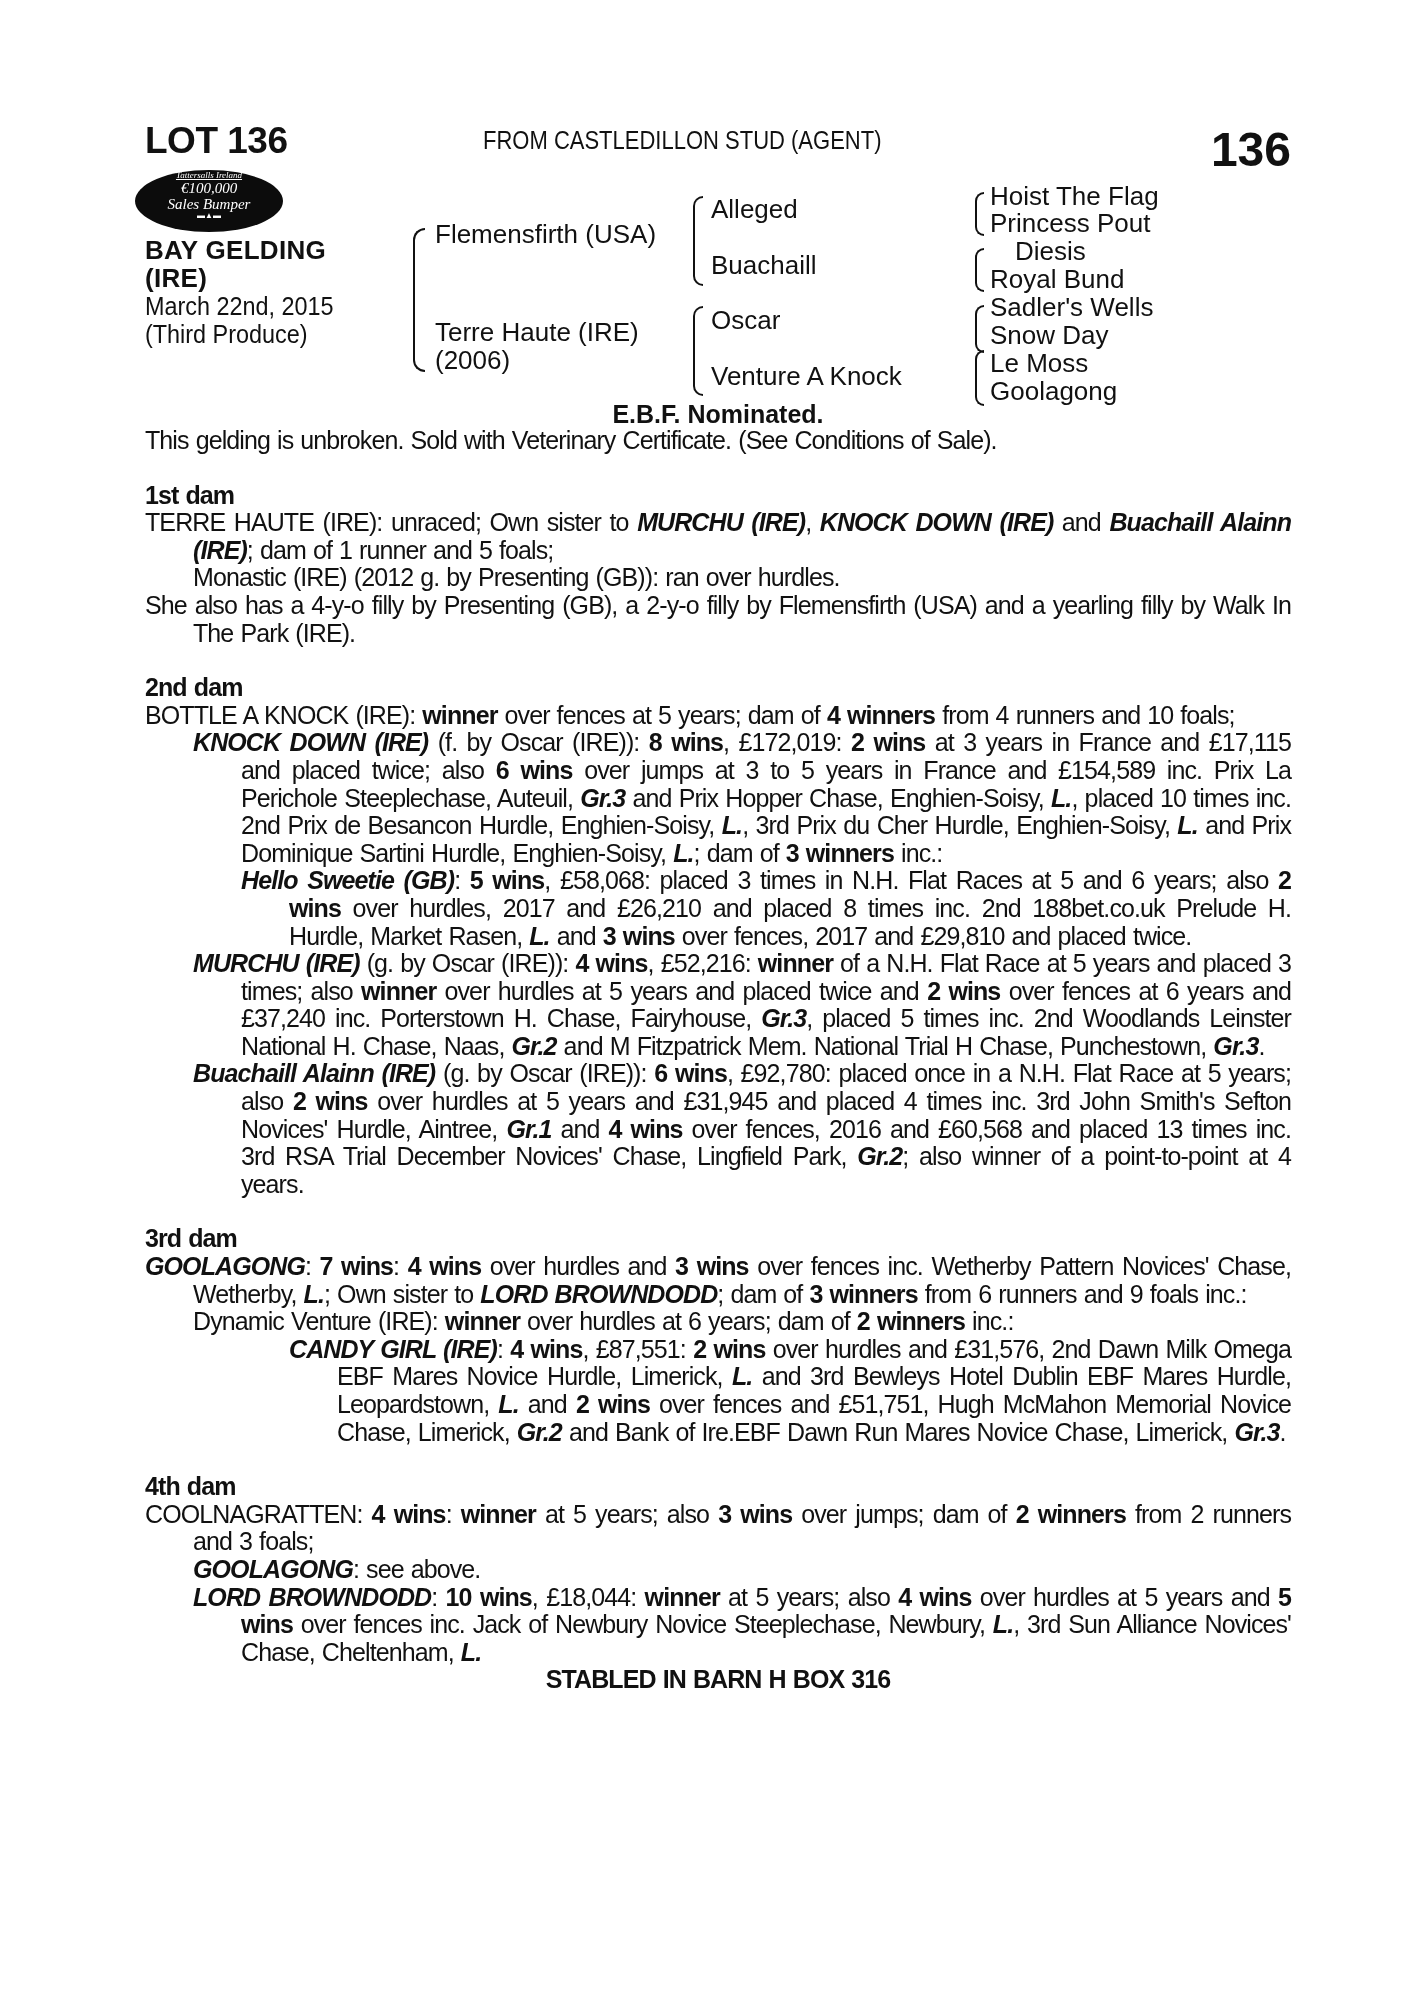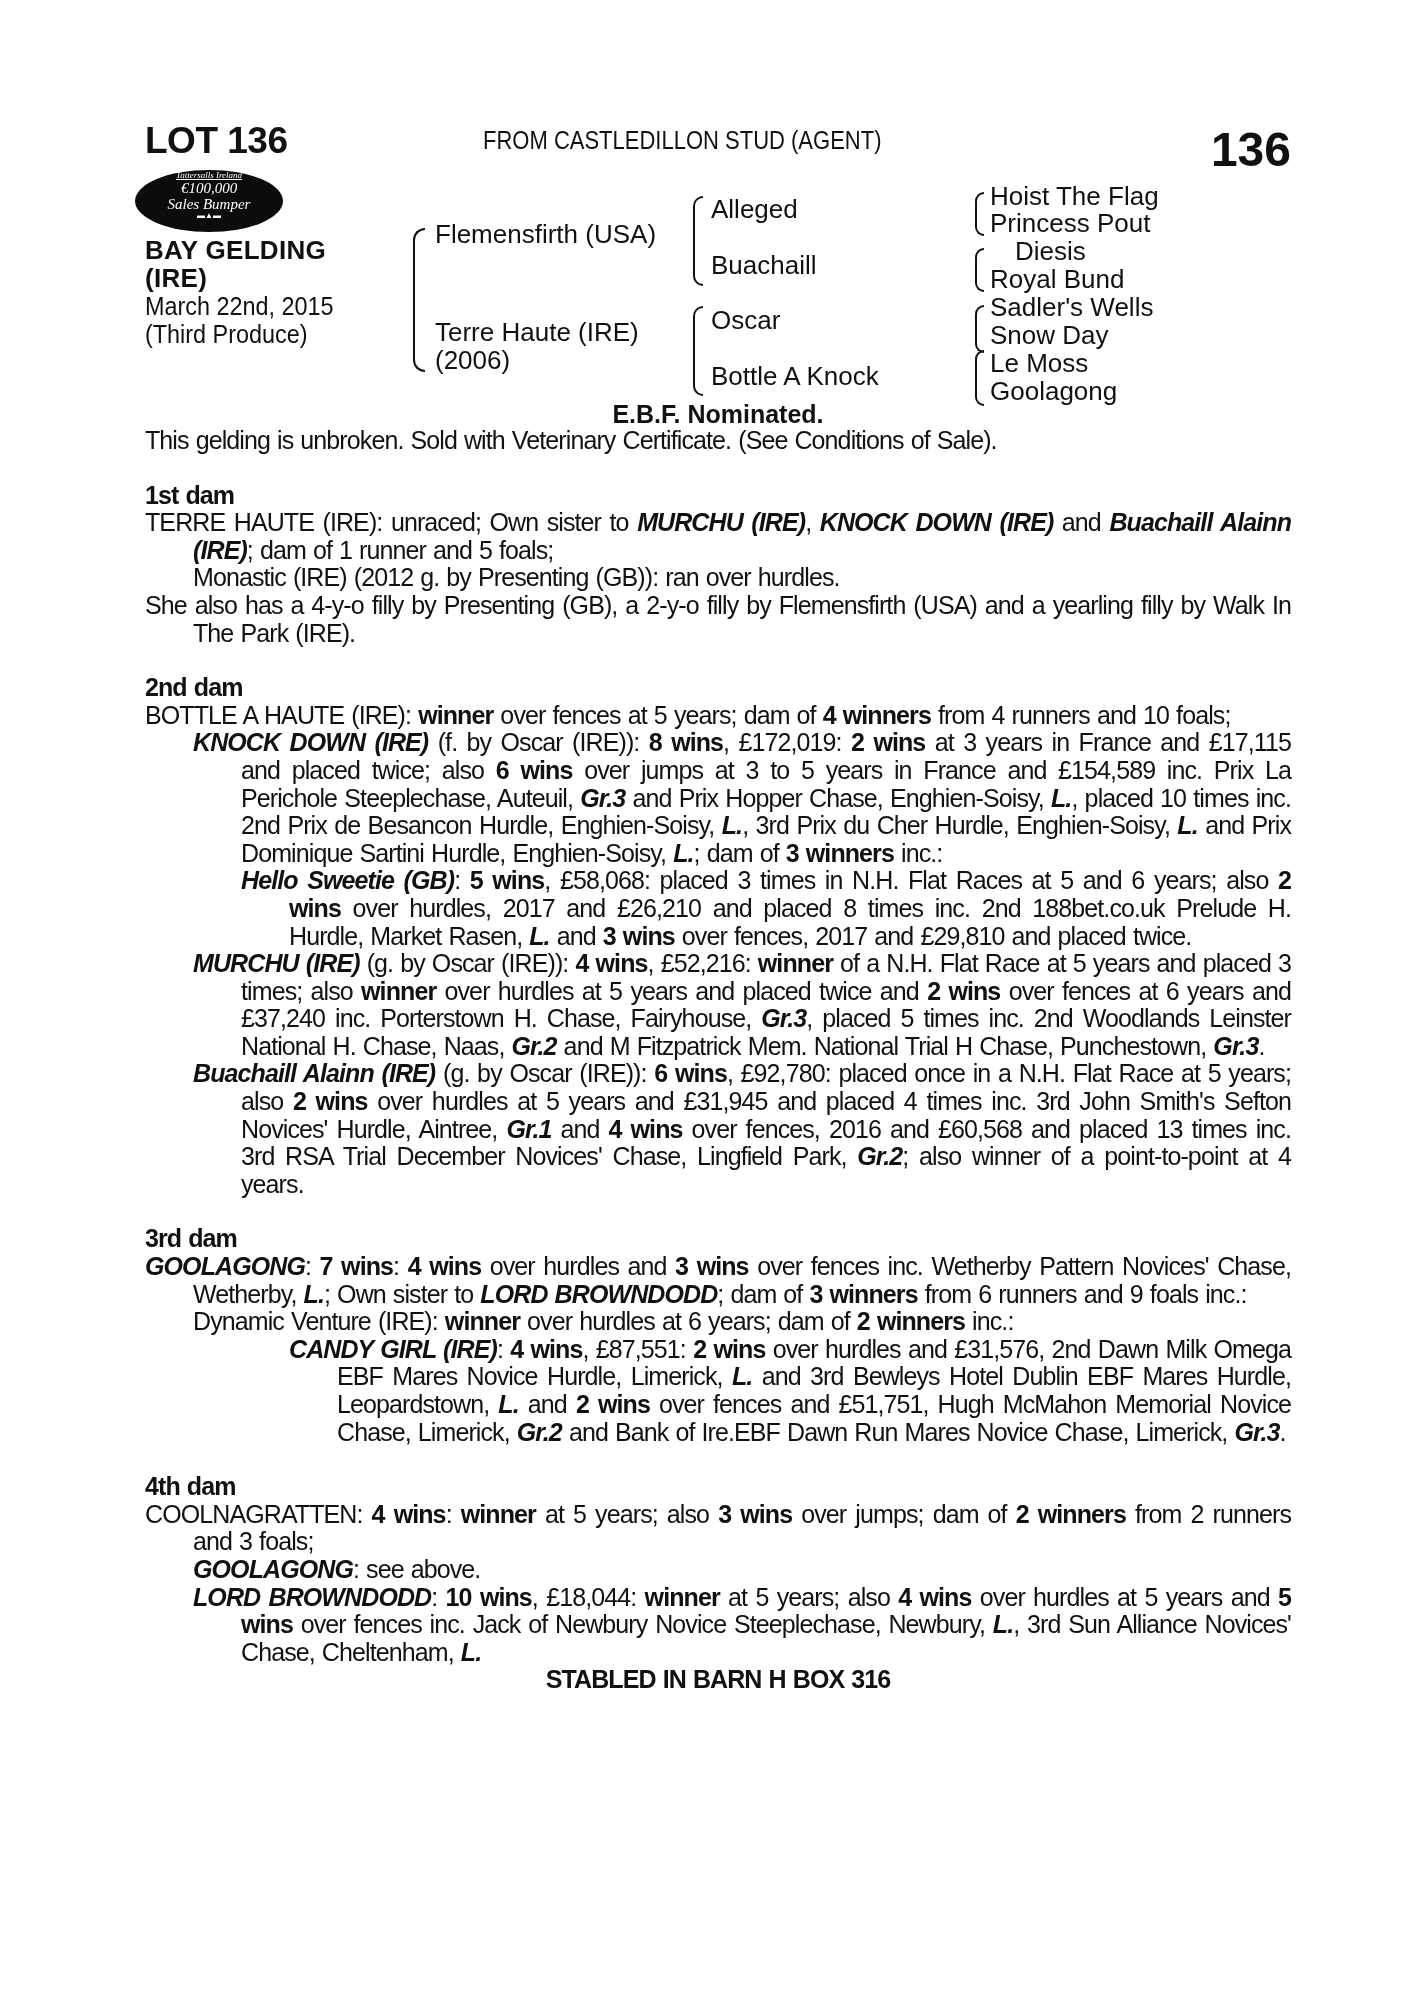--- a/index.html
+++ b/index.html
@@ -65,21 +65,21 @@
     <div class="ped" style="left:290px; top:100px;">Flemensfirth (USA)</div>
     <div class="ped" style="left:290px; top:198px;">Terre Haute (IRE)</div>
     <div class="ped" style="left:290px; top:226px;">(2006)</div>
 
     <div class="brace" style="left:548px; top:76px; width:8px; height:86px;"></div>
     <div class="ped" style="left:566px; top:75px;">Alleged</div>
     <div class="ped" style="left:566px; top:131px;">Buachaill</div>
 
     <div class="brace" style="left:548px; top:186px; width:8px; height:86px;"></div>
     <div class="ped" style="left:566px; top:186px;">Oscar</div>
-    <div class="ped" style="left:566px; top:242px;">Bottle A Knock</div>
+    <div class="ped" style="left:566px; top:242px;">Venture A Knock</div>
 
     <div class="brace" style="left:830px; top:72px; width:7px; height:40px;"></div>
     <div class="ped" style="left:845px; top:62px;">Hoist The Flag</div>
     <div class="ped" style="left:845px; top:89px;">Princess Pout</div>
     <div class="brace" style="left:830px; top:128px; width:7px; height:40px;"></div>
     <div class="ped" style="left:870px; top:117px;">Diesis</div>
     <div class="ped" style="left:845px; top:145px;">Royal Bund</div>
     <div class="brace" style="left:830px; top:185px; width:7px; height:44px;"></div>
     <div class="ped" style="left:845px; top:173px;">Sadler's Wells</div>
     <div class="ped" style="left:845px; top:201px;">Snow Day</div>
@@ -92,21 +92,21 @@
 
   <div class="body txt">
     <div class="line">This gelding is unbroken. Sold with Veterinary Certificate. (See Conditions of Sale).</div>
 
     <div class="sec">1st dam</div>
     <div class="entry hang1"><span>TERRE HAUTE (IRE)</span><span>: unraced; Own sister to </span><span class="bi">MURCHU (IRE)</span><span>, </span><span class="bi">KNOCK DOWN (IRE)</span><span> and </span><span class="bi">Buachaill Alainn (IRE)</span><span>; dam of 1 runner and 5 foals;</span></div>
     <div class="i1">Monastic (IRE) (2012 g. by Presenting (GB)): ran over hurdles.</div>
     <div class="entry hang1">She also has a 4-y-o filly by Presenting (GB), a 2-y-o filly by Flemensfirth (USA) and a yearling filly by Walk In The Park (IRE).</div>
 
     <div class="sec">2nd dam</div>
-    <div class="entry hang1"><span>BOTTLE A HAUTE (IRE)</span><span>: </span><span class="bd">winner</span><span> over fences at 5 years; dam of </span><span class="bd">4 winners</span><span> from 4 runners and 10 foals;</span></div>
+    <div class="entry hang1"><span>BOTTLE A KNOCK (IRE)</span><span>: </span><span class="bd">winner</span><span> over fences at 5 years; dam of </span><span class="bd">4 winners</span><span> from 4 runners and 10 foals;</span></div>
 
     <div class="entry hang2"><span class="bi">KNOCK DOWN (IRE)</span><span> (f. by Oscar (IRE)): </span><span class="bd">8 wins</span><span>, £172,019: </span><span class="bd">2 wins</span><span> at 3 years in France and £17,115 and placed twice; also </span><span class="bd">6 wins</span><span> over jumps at 3 to 5 years in France and £154,589 inc. Prix La Perichole Steeplechase, Auteuil, </span><span class="bi">Gr.3</span><span> and Prix Hopper Chase, Enghien-Soisy, </span><span class="bi">L.</span><span>, placed 10 times inc. 2nd Prix de Besancon Hurdle, Enghien-Soisy, </span><span class="bi">L.</span><span>, 3rd Prix du Cher Hurdle, Enghien-Soisy, </span><span class="bi">L.</span><span> and Prix Dominique Sartini Hurdle, Enghien-Soisy, </span><span class="bi">L.</span><span>; dam of </span><span class="bd">3 winners</span><span> inc.:</span></div>
 
     <div class="entry hang3"><span class="bi">Hello Sweetie (GB)</span><span>: </span><span class="bd">5 wins</span><span>, £58,068: placed 3 times in N.H. Flat Races at 5 and 6 years; also </span><span class="bd">2 wins</span><span> over hurdles, 2017 and £26,210 and placed 8 times inc. 2nd 188bet.co.uk Prelude H. Hurdle, Market Rasen, </span><span class="bi">L.</span><span> and </span><span class="bd">3 wins</span><span> over fences, 2017 and £29,810 and placed twice.</span></div>
 
     <div class="entry hang2"><span class="bi">MURCHU (IRE)</span><span> (g. by Oscar (IRE)): </span><span class="bd">4 wins</span><span>, £52,216: </span><span class="bd">winner</span><span> of a N.H. Flat Race at 5 years and placed 3 times; also </span><span class="bd">winner</span><span> over hurdles at 5 years and placed twice and </span><span class="bd">2 wins</span><span> over fences at 6 years and £37,240 inc. Porterstown H. Chase, Fairyhouse, </span><span class="bi">Gr.3</span><span>, placed 5 times inc. 2nd Woodlands Leinster National H. Chase, Naas, </span><span class="bi">Gr.2</span><span> and M Fitzpatrick Mem. National Trial H Chase, Punchestown, </span><span class="bi">Gr.3</span><span>.</span></div>
 
     <div class="entry hang2"><span class="bi">Buachaill Alainn (IRE)</span><span> (g. by Oscar (IRE)): </span><span class="bd">6 wins</span><span>, £92,780: placed once in a N.H. Flat Race at 5 years; also </span><span class="bd">2 wins</span><span> over hurdles at 5 years and £31,945 and placed 4 times inc. 3rd John Smith's Sefton Novices' Hurdle, Aintree, </span><span class="bi">Gr.1</span><span> and </span><span class="bd">4 wins</span><span> over fences, 2016 and £60,568 and placed 13 times inc. 3rd RSA Trial December Novices' Chase, Lingfield Park, </span><span class="bi">Gr.2</span><span>; also winner of a point-to-point at 4 years.</span></div>
 
     <div class="sec">3rd dam</div>

